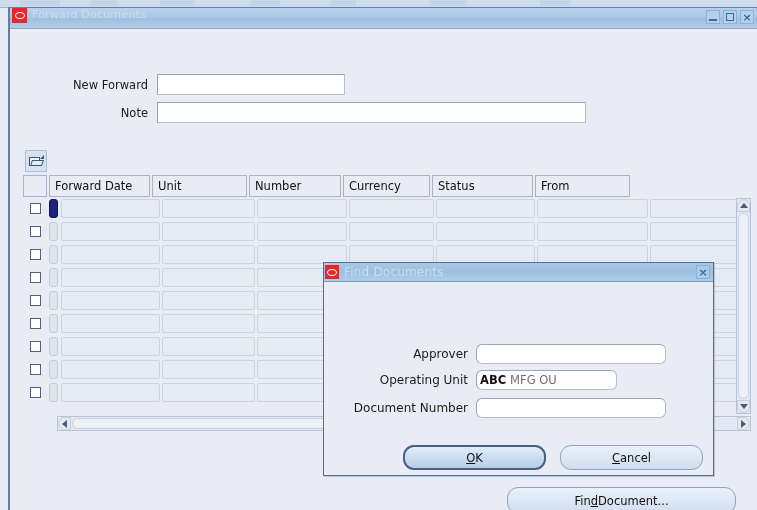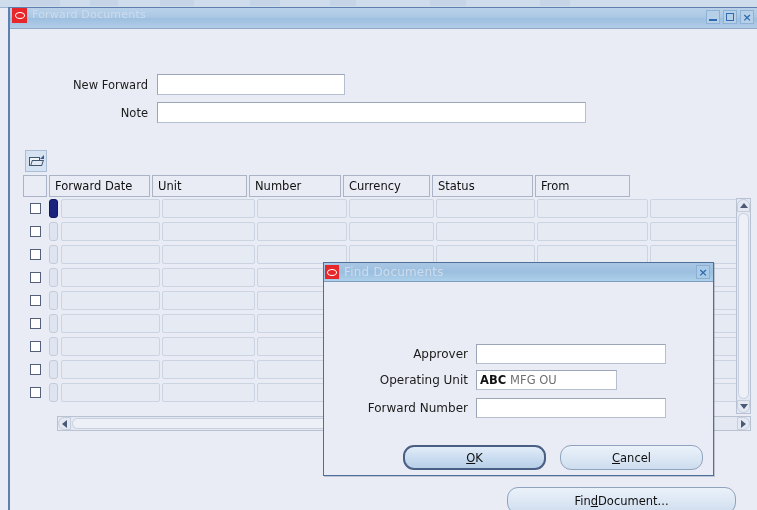--- a/index.html
+++ b/index.html
@@ -376,21 +376,21 @@
     background: #a9cbe7;
     border: 1px solid #8db0d2;
     box-sizing: border-box;
     font-size: 11px; font-weight: bold; color: #2f6bb0;
     line-height: 1;
   }
   .dlg-body { position: relative; height: 194px; }
 
   .dlg-field { position: absolute; display: flex; align-items: center; }
   .dlg-field .field-label { width: 129px; font-size: 12px; }
-  .dlg-field .txtbox { margin-left: 8px; height: 20px; }
+  .dlg-field .txtbox { margin-left: 8px; height: 20px; border-radius: 6px; }
   #dlg-row-approver { left: 15px; top: 62px; }
   #dlg-row-approver .txtbox { width: 190px; }
   #dlg-row-ou { left: 15px; top: 88px; }
   #dlg-row-ou .txtbox { width: 141px; display: flex; align-items: center; }
   #dlg-row-doc { left: 15px; top: 116px; }
   #dlg-row-doc .txtbox { width: 190px; }
 
   .ou-typed { color: #111; font-weight: bold; font-size: 11.5px; }
   .ou-suggest { color: #6f6f6f; font-size: 11.5px; margin-left: 4px; }
 
@@ -636,21 +636,21 @@
 
           <div class="dlg-field" id="dlg-row-ou">
             <div class="field-label">Operating Unit</div>
             <div class="txtbox">
               <span class="ou-typed">ABC</span>
               <span class="ou-suggest">MFG OU</span>
             </div>
           </div>
 
           <div class="dlg-field" id="dlg-row-doc">
-            <div class="field-label">Forward Number</div>
+            <div class="field-label">Document Number</div>
             <input class="txtbox" type="text" value="" style="">
           </div>
 
           <div class="btn focused" id="ok-btn">
             <span class="u">O</span>
               <span>K</span>
           </div>
           <div class="btn" id="cancel-btn">
             <span class="u">C</span>
               <span>ancel</span>

